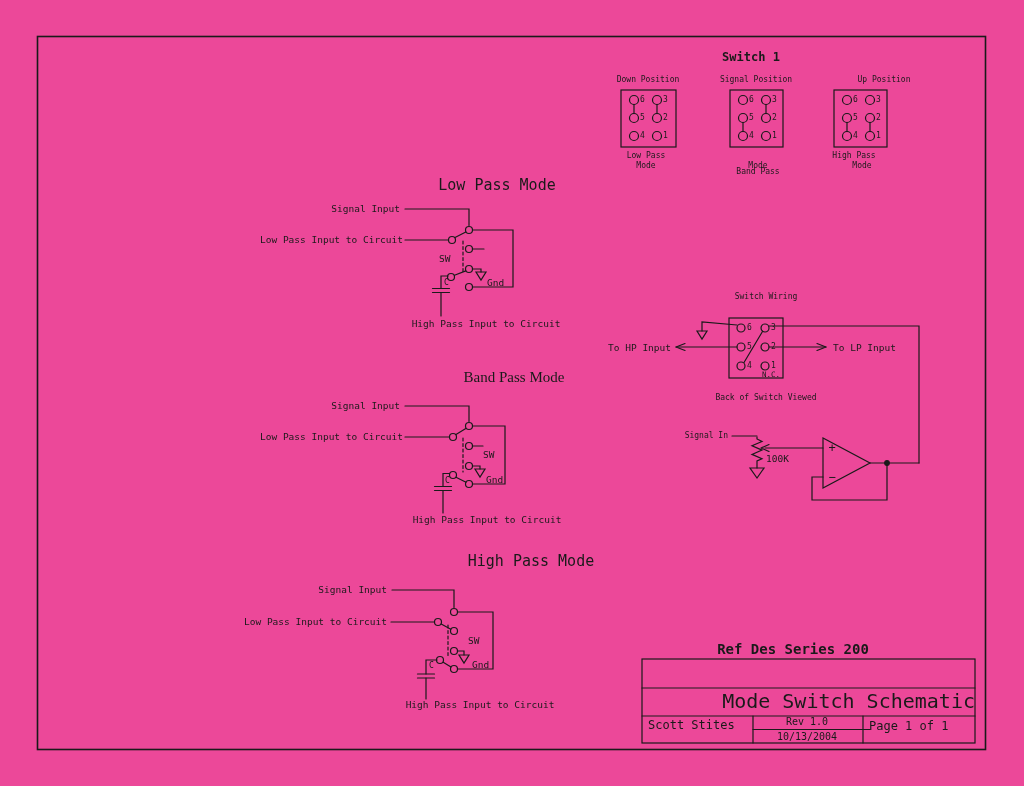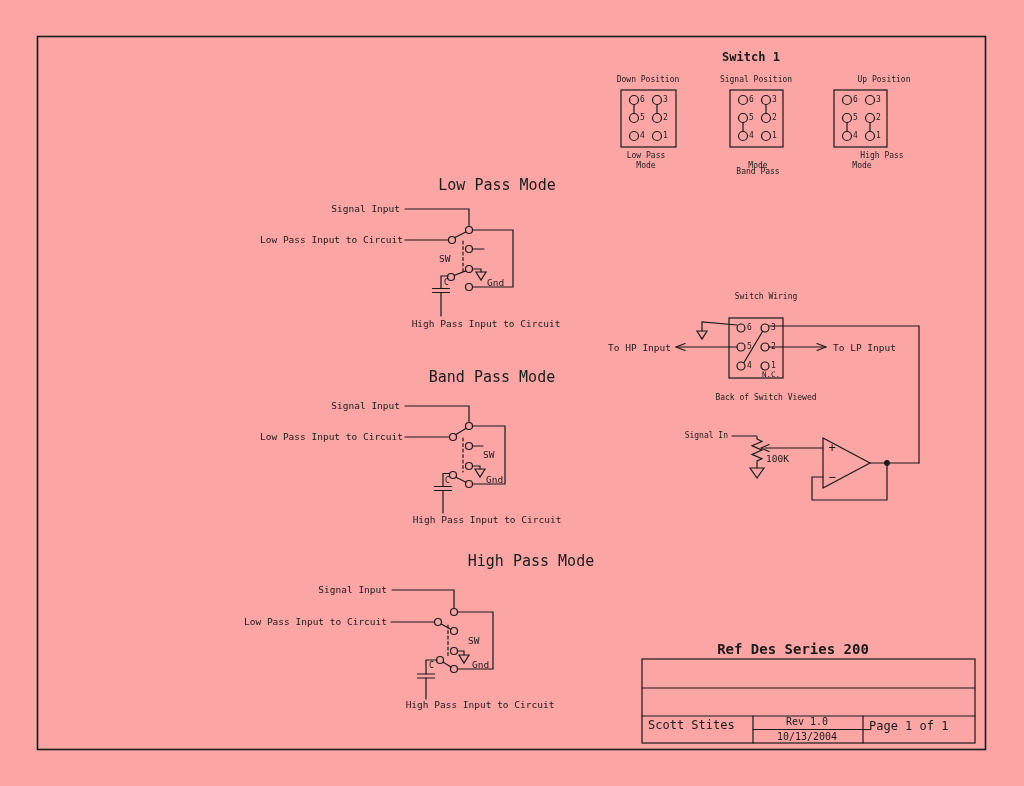--- a/index.html
+++ b/index.html
@@ -1,16 +1,16 @@
 <!DOCTYPE html>
 <html><head>
 <meta charset="utf-8">
 <style>
   html,body{margin:0;padding:0;background:#ffffff;}
-  #canvas{position:relative;width:1024px;height:786px;background:#fca5a5;overflow:hidden;
+  #canvas{position:relative;width:1024px;height:786px;background:#ec4899;overflow:hidden;
           font-family:"DejaVu Sans Mono","Liberation Mono",monospace;color:#1a1a1a;text-align:right;}
   svg.linework{position:absolute;left:0;top:0;}
   .lbl{position:absolute;white-space:nowrap;line-height:1;color:#1a1a1a;
        font-family:"DejaVu Sans Mono","Liberation Mono",monospace;}
   .cx{transform:translateX(-50%);}
   .b{font-weight:bold;}
   .s75{font-size:7.5px;} .s8{font-size:8px;} .s95{font-size:9.5px;} .s10{font-size:10px;}
   .s12{font-size:12px;} .s14{font-size:14px;} .s15{font-size:15px;margin-left:36px;} .s20{font-size:20px;}
 </style>
 </head>
@@ -183,32 +183,32 @@
   <span class="lbl s8" style="left:853px;top:114px;">5</span>
   <span class="lbl s8" style="left:853px;top:132px;">4</span>
   <span class="lbl s8" style="left:876px;top:96px;">3</span>
   <span class="lbl s8" style="left:876px;top:114px;">2</span>
   <span class="lbl s8" style="left:876px;top:132px;">1</span>
 
   <span class="lbl cx s8" style="left:646px;top:152px;">Low Pass</span>
   <span class="lbl cx s8" style="left:646px;top:162px;">Mode</span>
   <span class="lbl cx s8" style="left:758px;top:168px;">Band Pass</span>
   <span class="lbl cx s8" style="left:758px;top:162px;">Mode</span>
-  <span class="lbl cx s8" style="left:874px;top:152px;padding-left:16px;">High Pass</span>
+  <span class="lbl cx s8" style="left:846px;top:152px;padding-left:16px;">High Pass</span>
   <span class="lbl cx s8" style="left:862px;top:162px;">Mode</span>
 
   <span class="lbl cx s15" style="left:461px;top:178px;">Low Pass Mode</span>
   <span class="lbl s95" style="right:624px;top:204px;">Signal Input</span>
   <span class="lbl s95" style="right:621px;top:235px;">Low Pass Input to Circuit</span>
   <span class="lbl s95" style="left:439px;top:254px;">SW</span>
   <span class="lbl s95" style="left:487px;top:278px;">Gnd</span>
   <span class="lbl s8" style="left:444px;top:279px;">C</span>
   <span class="lbl cx s95" style="left:486px;top:319px;">High Pass Input to Circuit</span>
 
-  <span class="lbl cx s15" style="left:456px;top:370px;">Band Pass Mode</span>
+  <span class="lbl cx s15" style="left:478px;top:370px;font-family:Liberation Serif, serif;">Band Pass Mode</span>
   <span class="lbl s95" style="right:624px;top:401px;">Signal Input</span>
   <span class="lbl s95" style="right:621px;top:432px;">Low Pass Input to Circuit</span>
   <span class="lbl s95" style="left:483px;top:450px;">SW</span>
   <span class="lbl s95" style="left:486px;top:475px;">Gnd</span>
   <span class="lbl s8" style="left:445px;top:477px;">C</span>
   <span class="lbl cx s95" style="left:487px;top:515px;">High Pass Input to Circuit</span>
 
   <span class="lbl cx s15" style="left:495px;top:554px;">High Pass Mode</span>
   <span class="lbl s95" style="right:637px;top:585px;">Signal Input</span>
   <span class="lbl s95" style="right:637px;top:617px;">Low Pass Input to Circuit</span>
@@ -228,18 +228,19 @@
   <span class="lbl s95" style="right:353px;top:343px;">To HP Input</span>
   <span class="lbl s95" style="left:833px;top:343px;">To LP Input</span>
   <span class="lbl cx s8" style="left:766px;top:394px;">Back of Switch Viewed</span>
 
   <span class="lbl s8" style="right:296px;top:432px;">Signal In</span>
   <span class="lbl s95" style="left:766px;top:454px;">100K</span>
   <span class="lbl cx s12" style="left:832px;top:442px;">+</span>
   <span class="lbl cx s12" style="left:832px;top:471px;">−</span>
 
   <span class="lbl cx s14 b" style="left:793px;top:642px;">Ref Des Series 200</span>
+  <span class="lbl s20" style="right:49px;top:691px;">Mode Switch Schematic</span>
   <span class="lbl s12" style="left:648px;top:719px;">Scott Stites</span>
   <span class="lbl cx s10" style="left:807px;top:717px;">Rev 1.0</span>
   <span class="lbl cx s10" style="left:807px;top:732px;">10/13/2004</span>
   <span class="lbl s12" style="left:869px;top:720px;">Page 1 of 1</span>
 
 </div>
 
 </body></html>

